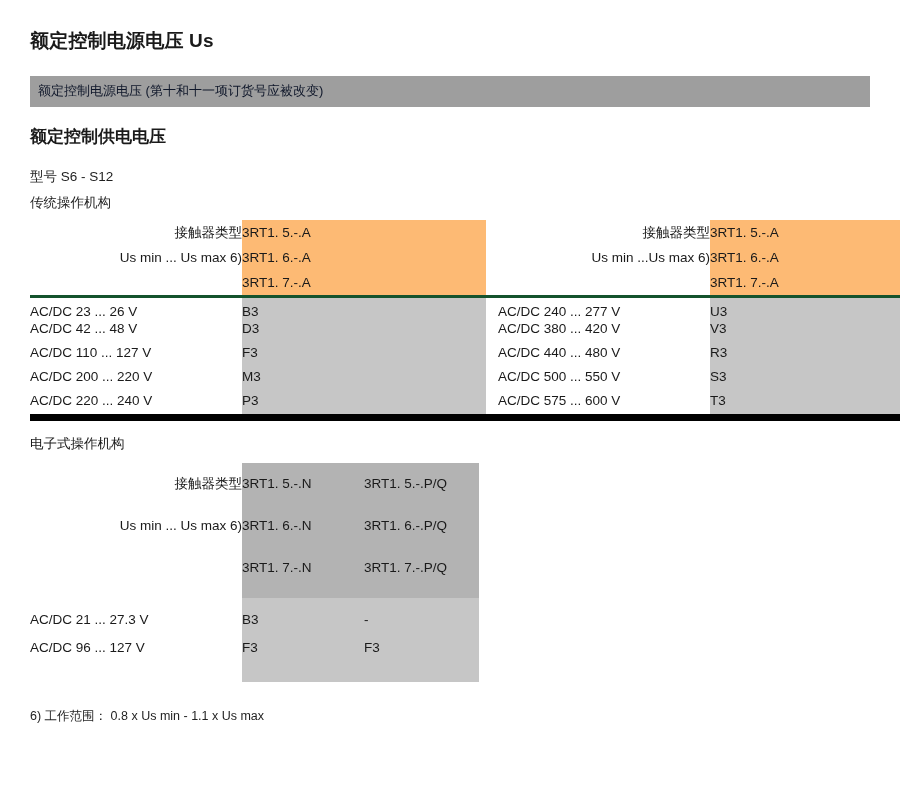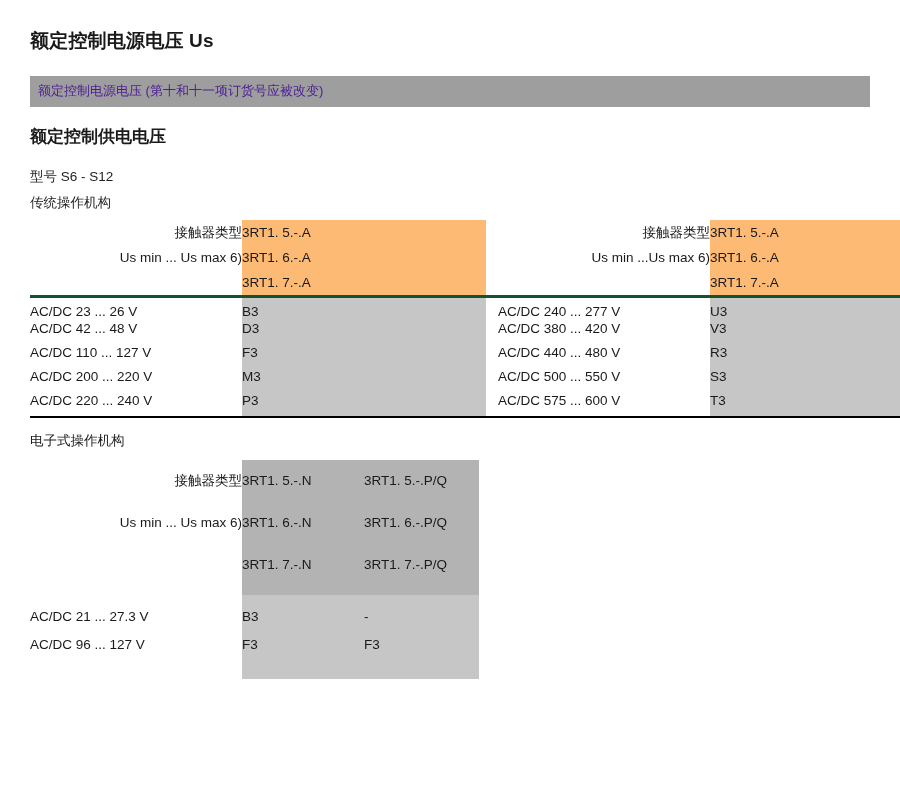--- a/index.html
+++ b/index.html
@@ -24,21 +24,21 @@
     padding: 28px 30px 0 30px;
   }
   h1.title {
     font-size: 19px;
     font-weight: bold;
     margin: 0 0 22px 0;
     letter-spacing: 0.2px;
   }
   .grey-bar {
     background: #9e9e9e;
-    color: #4c1d95;
+    color: #0f172a;
     font-size: 13px;
     padding: 6px 8px 7px 8px;
     margin: 0 0 18px 0;
     width: 840px;
     box-sizing: border-box;
   }
   h2.subtitle {
     font-size: 17px;
     font-weight: bold;
     margin: 0 0 20px 0;
@@ -98,21 +98,21 @@
     font-size: 13.5px;
     padding: 4px 10px 4px 0;
     height: 24px;
     box-sizing: border-box;
     background: #ffffff;
   }
   .rule-top td {
     border-top: 3px solid #14532d;
   }
   .rule-bot td {
-    border-bottom: 2px solid #000000;
+    border-bottom: 7px solid #000000;
     margin-top: 23px;
   }
   .first-body td { padding-top: 6px; }
   .last-body td { padding-bottom: 6px; }
 
   
   .tbl2 {
     border-collapse: collapse;
     table-layout: fixed;
     margin-top: 10px;
@@ -276,14 +276,15 @@
         <td class="t2-cell">-</td>
       </tr>
       <tr>
         <td class="t2-cell-label">AC/DC 96 ... 127 V</td>
         <td class="t2-cell">F3</td>
         <td class="t2-cell">F3</td>
       </tr>
     </tbody>
   </table>
 
+  <div class="footnote">6) 工作范围： 0.8 x Us min - 1.1 x Us max</div>
 
 </div>
 
 </body></html>

